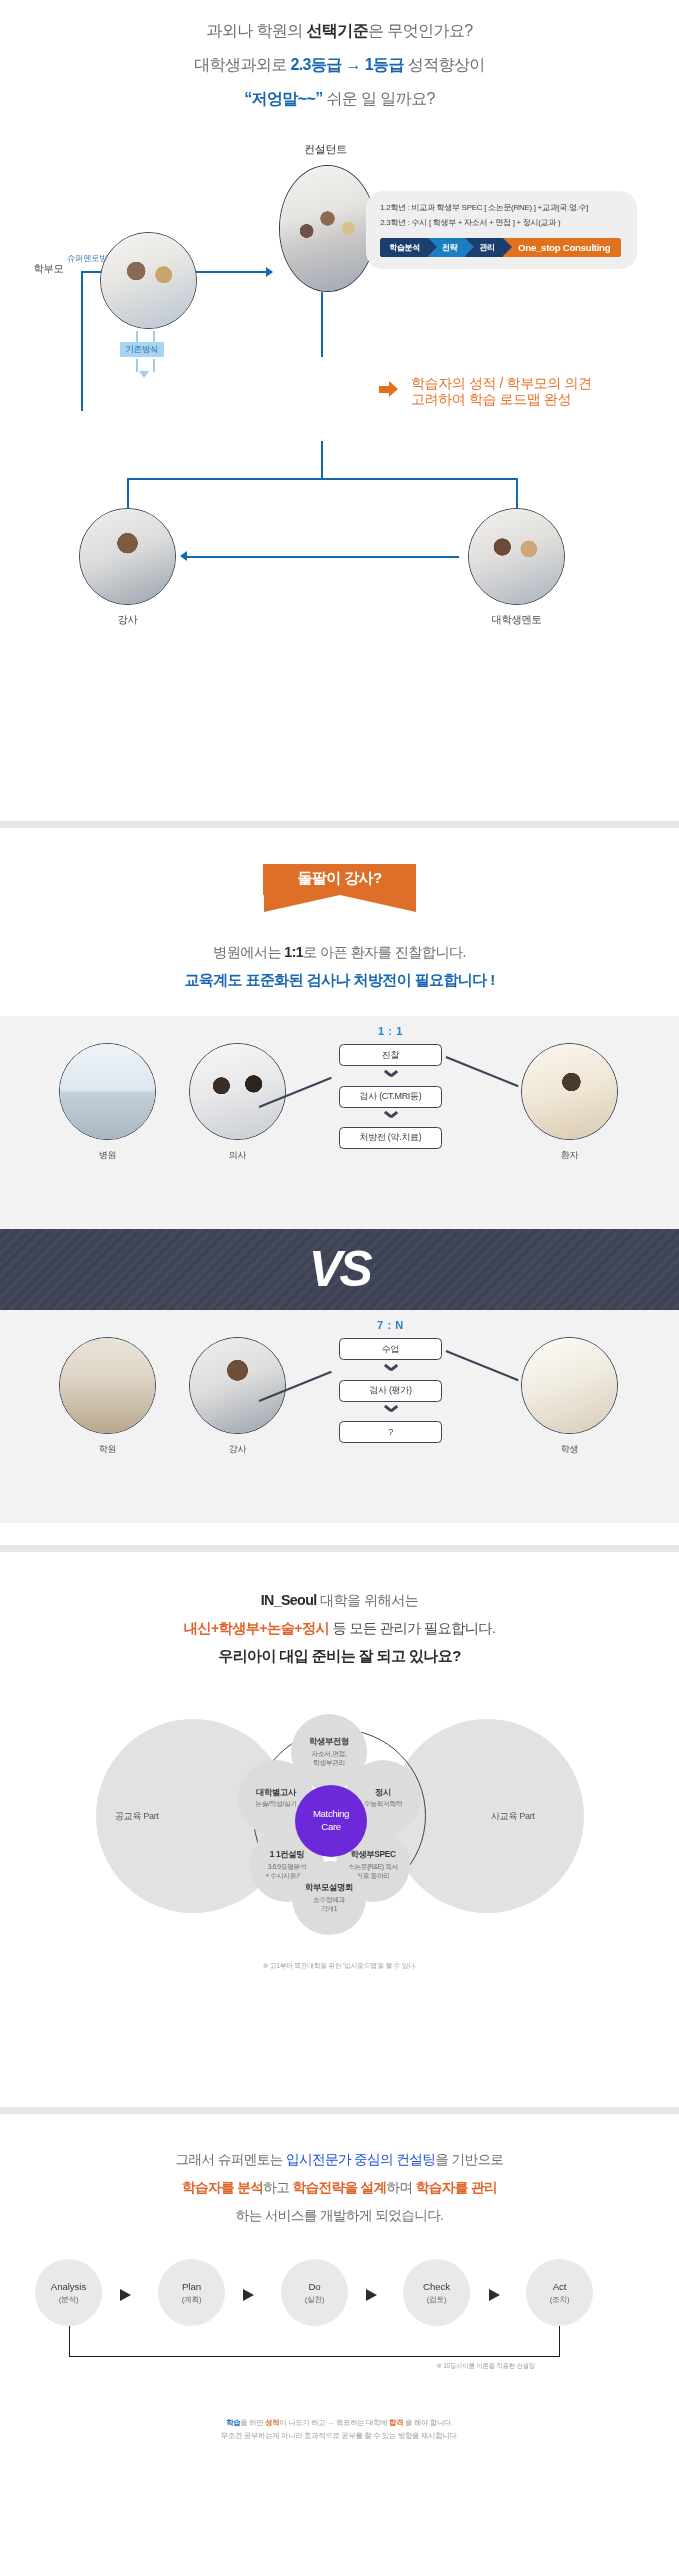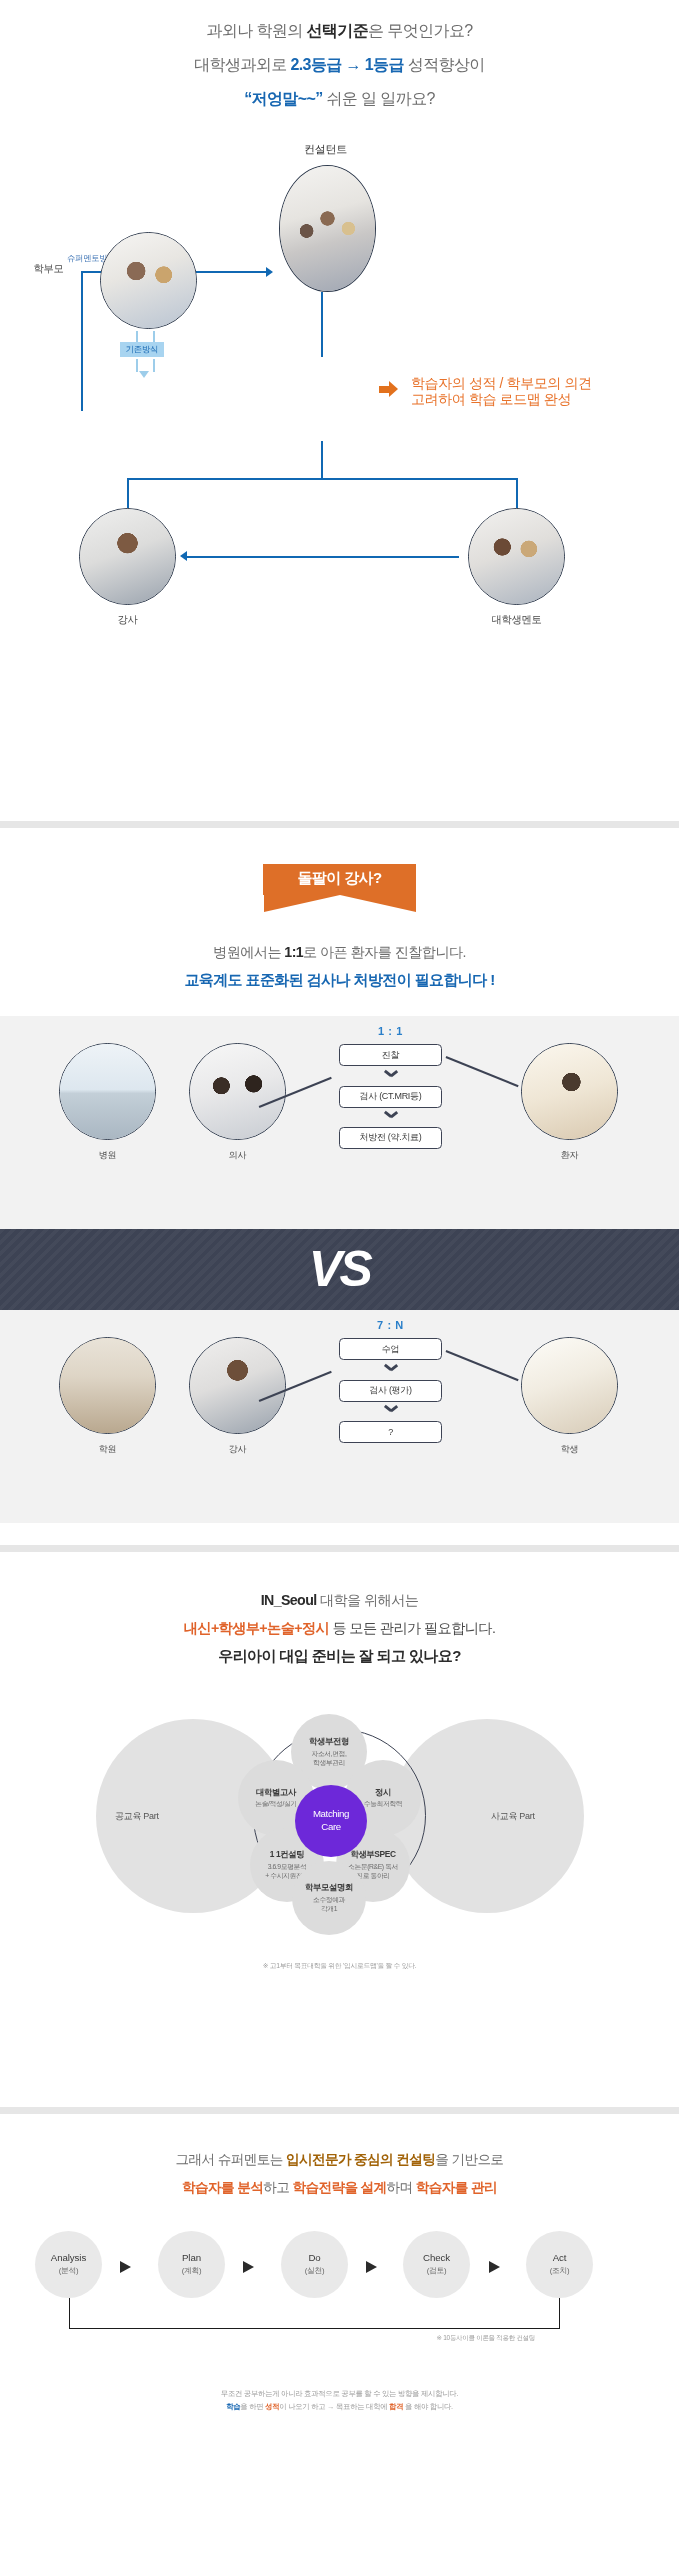--- a/index.html
+++ b/index.html
@@ -156,21 +156,21 @@
   .bub .t{ font-size:8.4px; color:#3a3a3a; font-weight:700; letter-spacing:-0.4px; line-height:11px;}
   .bub .s{ font-size:6.8px; color:#6a6a6a; letter-spacing:-0.4px; line-height:9px; margin-top:1.3px;}
   .bub.center{ background:#6d28d9; }
   .bub.center .t{ color:#fff; font-size:9.7px; font-weight:400; line-height:12.3px;}
   .side-lab{ position:absolute; font-size:9px; color:#555; letter-spacing:-0.3px;}
   .venn-note{ text-align:center; font-size:6.8px; color:#9a9a9a; margin-top:2.6px; letter-spacing:-0.3px;}
 
   
   #s4{ height:482px; background:#fff;}
   .s4-l1{ text-align:center; font-size:13.6px; color:#6d6d6d; margin-top:37px; letter-spacing:-0.6px;}
-  .s4-l1 .bl{ color:#a16207; font-weight:700;}
+  .s4-l1 .bl{ color:#1d4ed8; font-weight:400;}
   .s4-l2{ text-align:center; font-size:13.6px; margin-top:10.3px; letter-spacing:-0.6px; color:#6d6d6d;}
   .s4-l2 .or{ color:#e0632a; font-weight:700;}
   .s4-l3{ text-align:center; font-size:13.6px; color:#6d6d6d; margin-top:10.3px; letter-spacing:-0.6px;}
 
   .apdca{ position:relative; width:574px; height:136px; margin-top:34px;}
   .ap-node{ position:absolute; width:67px; height:67px; border-radius:50%; background:#e9e9e9;
      display:flex; flex-direction:column; align-items:center; justify-content:center;}
   .ap-node .en{ font-size:9.7px; color:#3a3a3a; letter-spacing:-0.1px;}
   .ap-node .ko{ font-size:7.8px; color:#6a6a6a; margin-top:1.9px; letter-spacing:-0.3px;}
   .ap-arrow{ position:absolute; width:0;height:0; border-top:6.5px solid transparent;
@@ -200,20 +200,30 @@
     <span class="q-blue">“저엉말~~”</span><span> 쉬운 일 일까요?</span>
   </div>
 
   <div class="diagram">
 
     <div class="node-label" style="left:261px; top:0px; width:129px; font-size:11px; color:#333;">컨설턴트</div>
     <div class="photo" style="left:279px; top:23px; width:97px; height:127px;">
       <div class="ph-inner ph-consult"></div>
     </div>
 
+    <div class="info-card" style="left:366px; top:49px; width:271px;">
+      <div class="ln">1.2학년 : 비교과 학생부 SPEC [  소논문(RNE) ] +교과[국.영.수]</div>
+      <div class="ln">2.3학년 : 수시 [ 학생부 + 자소서 + 면접 ] + 정시(교과 )</div>
+      <div class="chev-bar">
+        <div class="chev c1">학습분석</div>
+        <div class="chev c2">전략</div>
+        <div class="chev c3">관리</div>
+        <div class="chev c4">One_stop Consulting</div>
+      </div>
+    </div>
 
     <div class="lbl-plain" style="left:67px; top:111px;">슈퍼멘토방식</div>
     <div class="line" style="left:81px; top:129px; width:1.9px; height:140px;"></div>
     <div class="line" style="left:81px; top:129px; width:186px; height:1.9px;"></div>
     <div class="arrow-r" style="left:266px; top:125px;"></div>
 
     <div class="node-label" style="left:0px; top:120px; width:97px; font-size:10.3px;">학부모</div>
     <div class="photo" style="left:100px; top:90px; width:97px; height:97px;">
         <div class="ph-inner ph-parent"></div>
       </div>
@@ -392,20 +402,21 @@
 
 <div class="sec" id="s4">
   <div class="grayband"></div>
 
   <div class="s4-l1">
     <span>그래서 슈퍼멘토는 </span><span class="bl">입시전문가 중심의 컨설팅</span><span>을 기반으로</span>
   </div>
   <div class="s4-l2">
     <span class="or">학습자를 분석</span><span>하고 </span><span class="or">학습전략을 설계</span><span>하며 </span><span class="or">학습자를 관리</span>
   </div>
+  <div class="s4-l3">하는 서비스를 개발하게 되었습니다.</div>
 
   <div class="apdca">
     <div class="ap-node" style="left:35px; top:0;">
       <div class="en">Analysis</div>
       <div class="ko">(분석)</div>
     </div>
     <div class="ap-arrow" style="left:120px;"></div>
 
     <div class="ap-node" style="left:158px; top:0;">
       <div class="en">Plan</div>
@@ -429,19 +440,19 @@
       <div class="en">Act</div>
       <div class="ko">(조치)</div>
     </div>
 
     <div class="loop" style="left:69px; top:67px; width:491px; height:31px; border-left:1.3px solid #1b1b1b; border-right:1.3px solid #1b1b1b; border-bottom:1.3px solid #1b1b1b;"></div>
 
     <div class="apdca-note" style="top:103px;">※ 10등사이클 이론을 적용한 컨설팅</div>
   </div>
 
   <div class="footer-note">
-    <div>무조건 공부하는게 아니라 효과적으로 공부를 할 수 있는 방향을 제시합니다.</div>
     <div>
       <span class="bl">학습</span><span>을 하면 </span><span class="or">성적</span><span>이 나오기 하고 → 목표하는 대학에 </span><span class="or">합격</span><span> 을 해야 합니다.</span>
     </div>
+    <div>무조건 공부하는게 아니라 효과적으로 공부를 할 수 있는 방향을 제시합니다.</div>
   </div>
 </div>
 
 
 </body></html>

